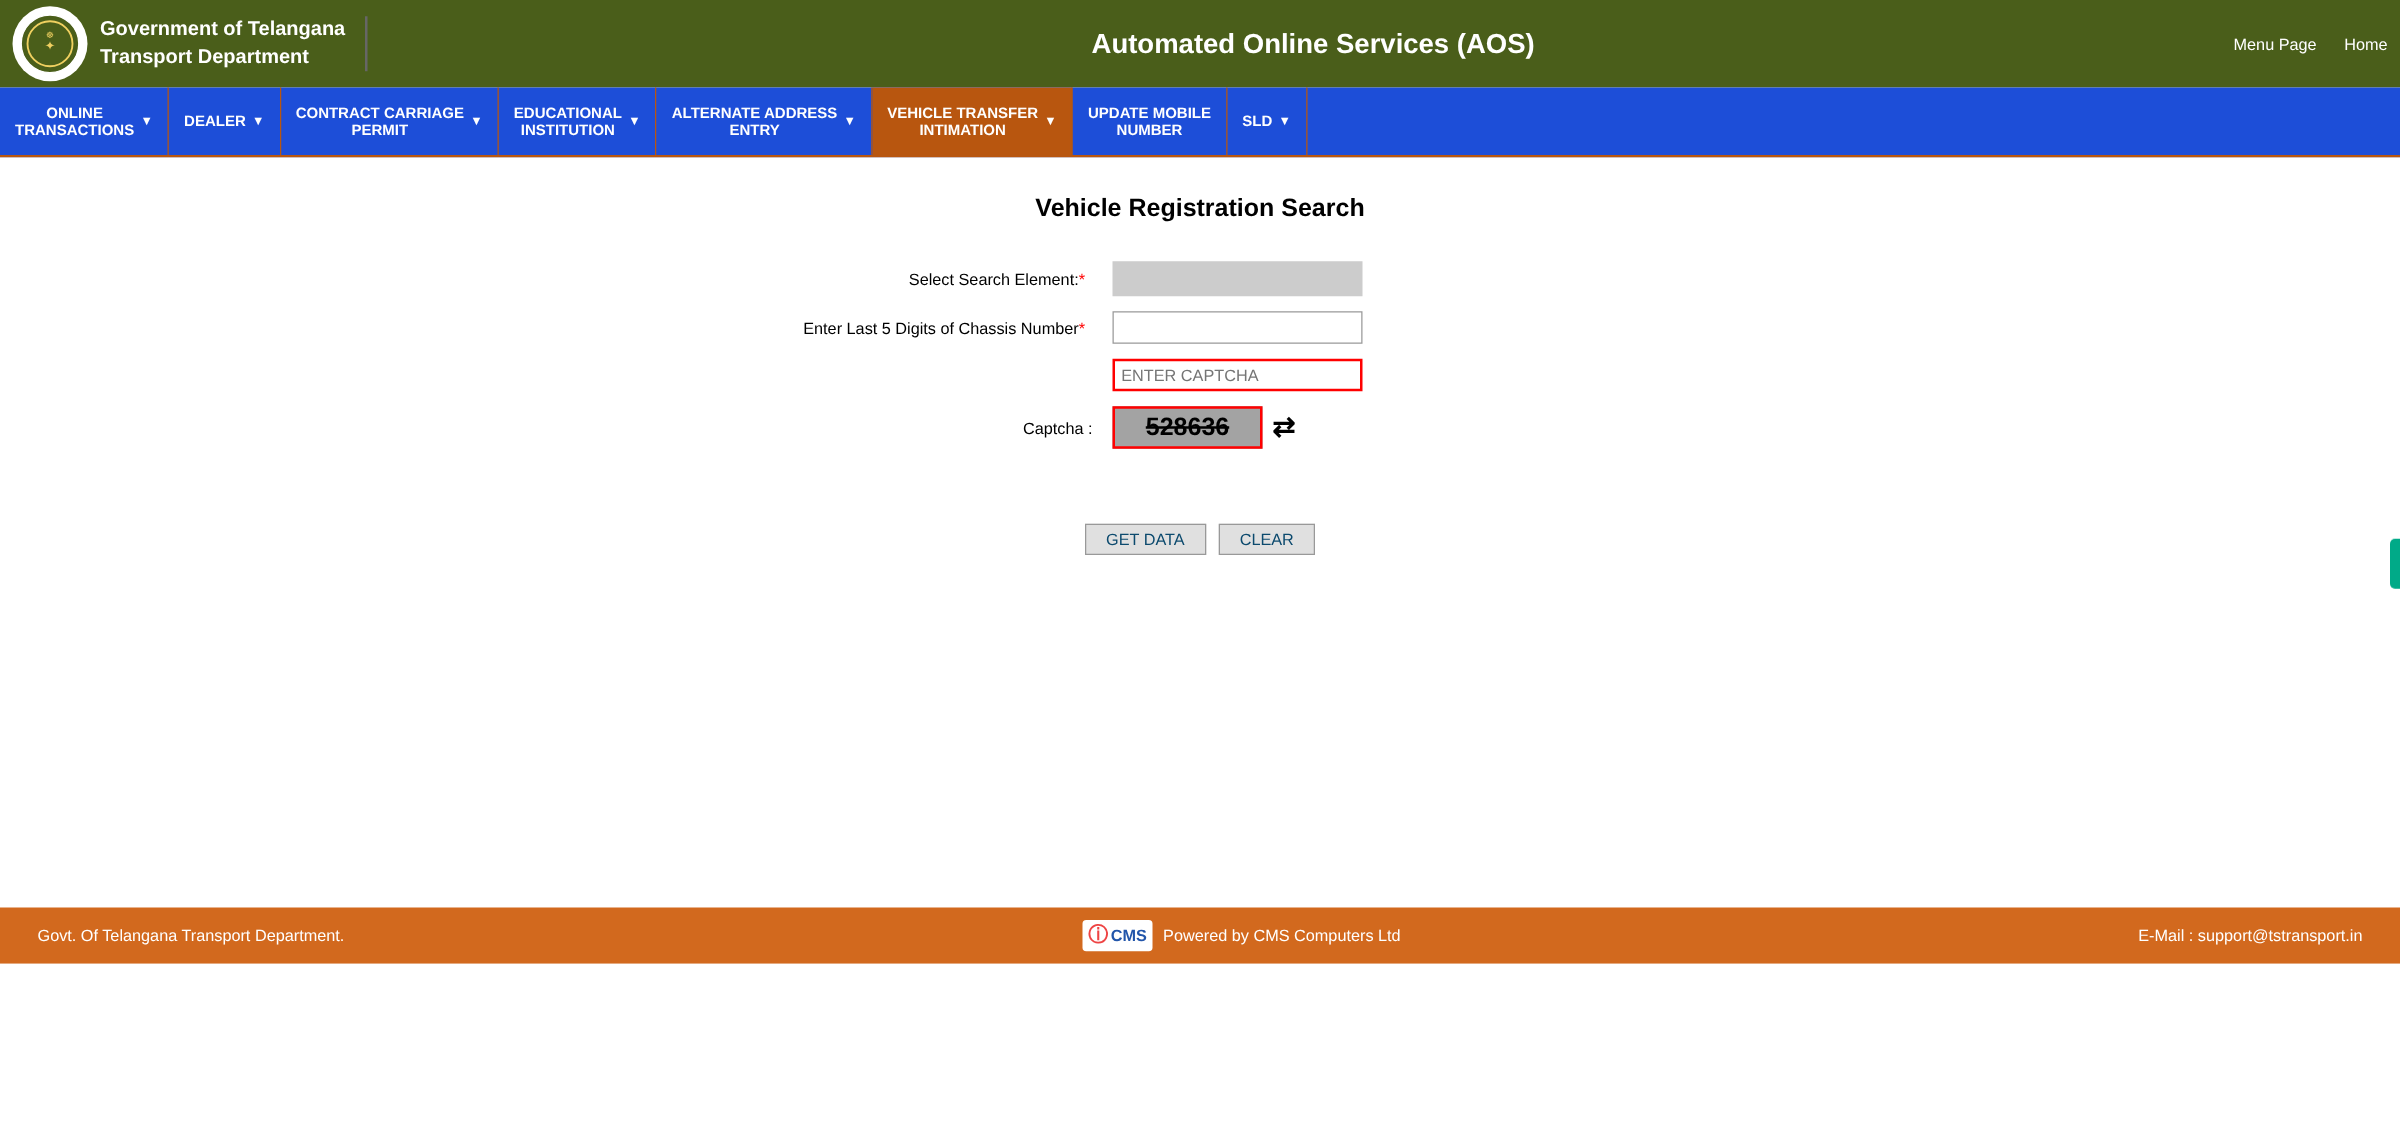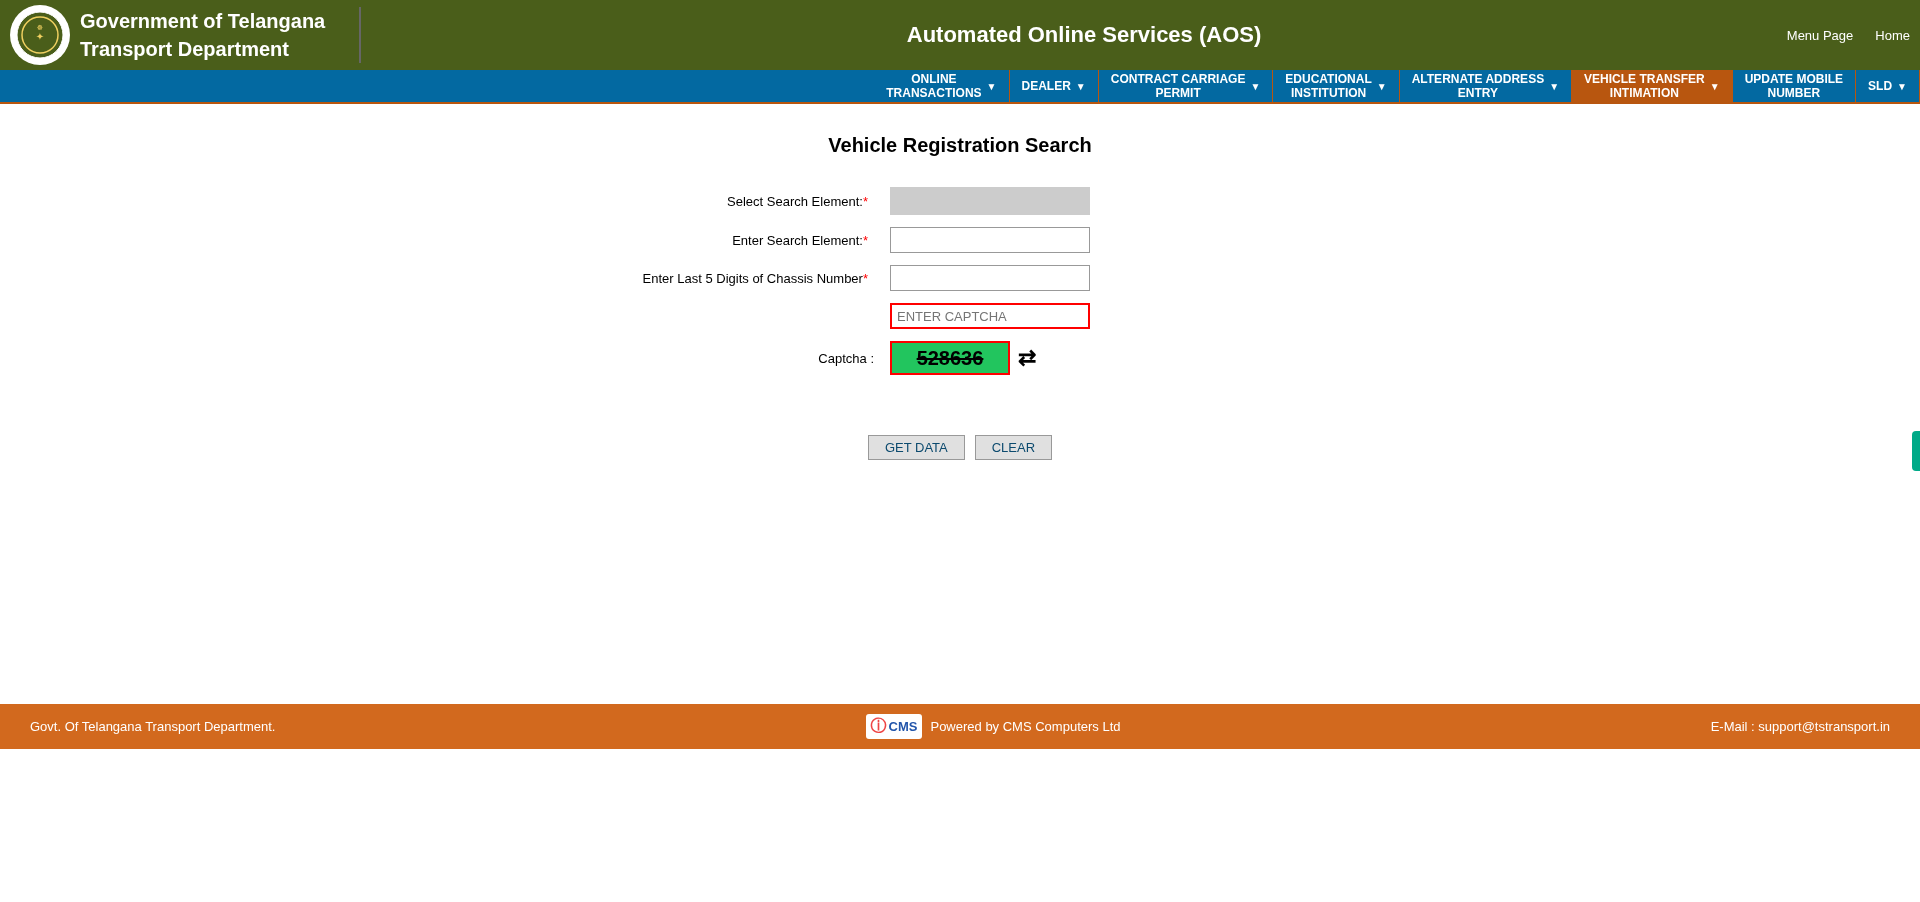--- a/index.html
+++ b/index.html
@@ -20,50 +20,49 @@
       border-radius: 50%;
       display: flex;
       align-items: center;
       justify-content: center;
       margin-right: 10px;
       flex-shrink: 0;
     }
     .header-logo svg { width: 50px; height: 50px; }
     .header-dept {
       color: #fff;
-      font-size: 20px;
+      font-size: 16px;
       font-weight: bold;
       line-height: 1.4;
       border-right: 2px solid #666;
-      padding-right: 34px;
+      padding-right: 16px;
       margin-right: 20px;
     }
     .header-title {
       flex: 1;
       text-align: center;
       color: #fff;
       font-size: 22px;
       font-weight: bold;
     }
     .header-links {
       color: #fff;
       font-size: 13px;
       display: flex;
       gap: 22px;
     }
     .header-links a { color: #fff; text-decoration: none; }
 
     
     .navbar {
-      background: #0369a1;
+      background: #1d4ed8;
       display: flex;
       align-items: stretch;
-      height: 34px;
+      height: 56px;
       border-bottom: 2px solid #b8560f;
-      justify-content: flex-end;
     }
     .nav-item {
       display: flex;
       align-items: center;
       justify-content: center;
       color: #fff;
       font-size: 12px;
       font-weight: bold;
       text-transform: uppercase;
       padding: 0 12px;
@@ -168,21 +167,21 @@
       gap: 8px;
     }
 
     .captcha-display {
       width: 120px;
       height: 34px;
       border: 2px solid red;
       display: flex;
       align-items: center;
       justify-content: center;
-      background: #22c55e;
+      background: #a3a3a3;
     }
     .captcha-display span {
       font-size: 20px;
       font-weight: bold;
       text-decoration: line-through;
       color: #000;
     }
 
     .refresh-icon {
       font-size: 22px;
@@ -312,28 +311,20 @@
 
     <div class="form-row">
       <div class="form-label">
         <span>Select Search Element:</span><span class="required">*</span>
       </div>
       <div class="form-control">
         <span class="select-placeholder"></span>
       </div>
     </div>
 
-    <div class="form-row">
-      <div class="form-label">
-        <span>Enter Search Element:</span><span class="required">*</span>
-      </div>
-      <div class="form-control">
-        <input class="input-field" type="text" style="">
-      </div>
-    </div>
 
     <div class="form-row">
       <div class="form-label">
         <span>Enter Last 5 Digits of Chassis Number</span><span class="required">*</span>
       </div>
       <div class="form-control">
         <input class="input-field" type="text" style="">
       </div>
     </div>
 

